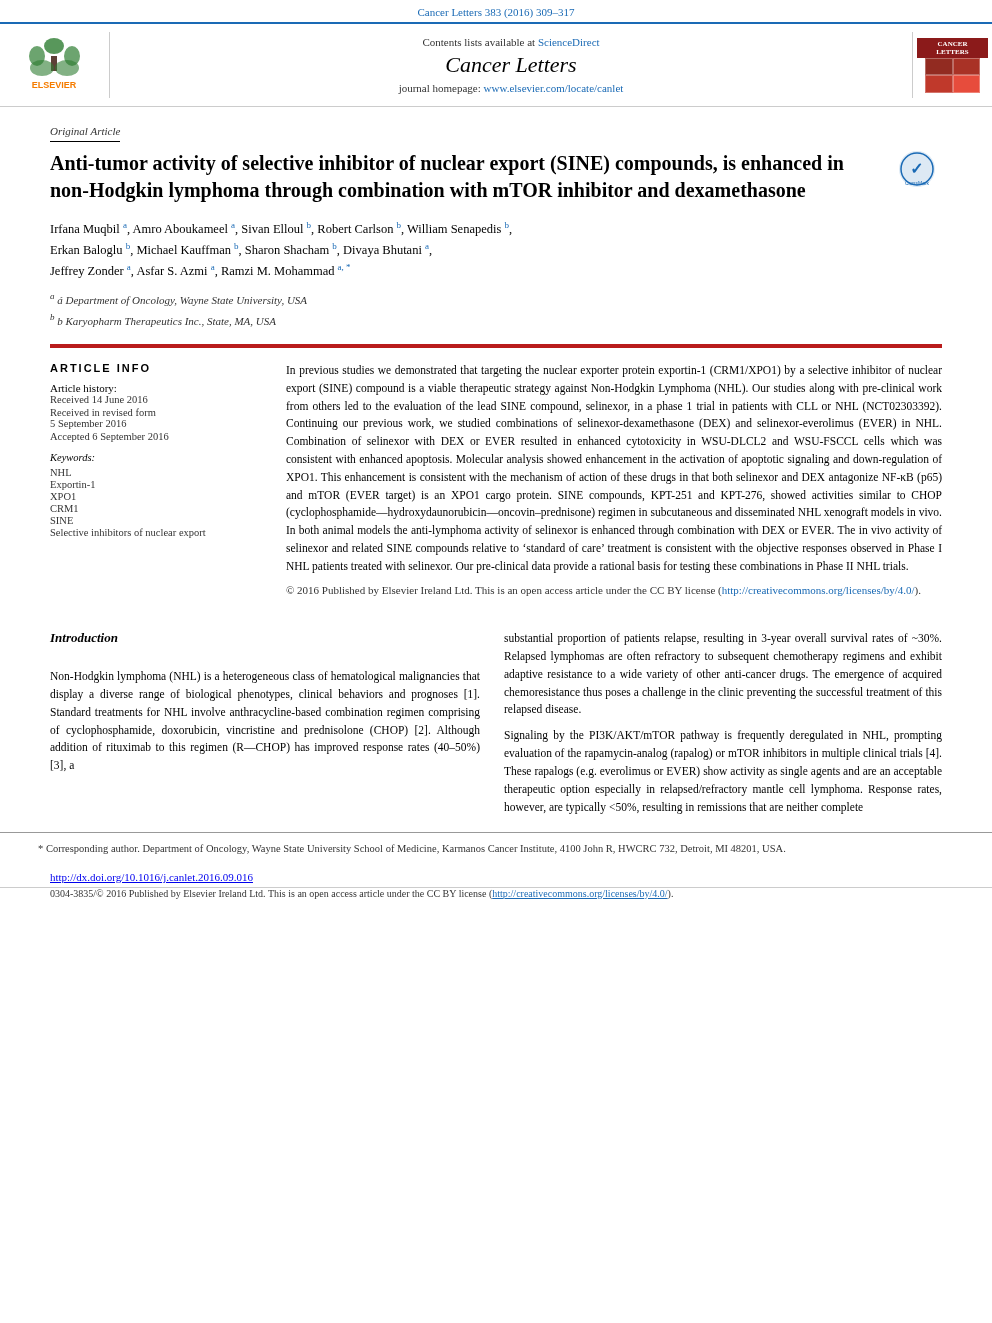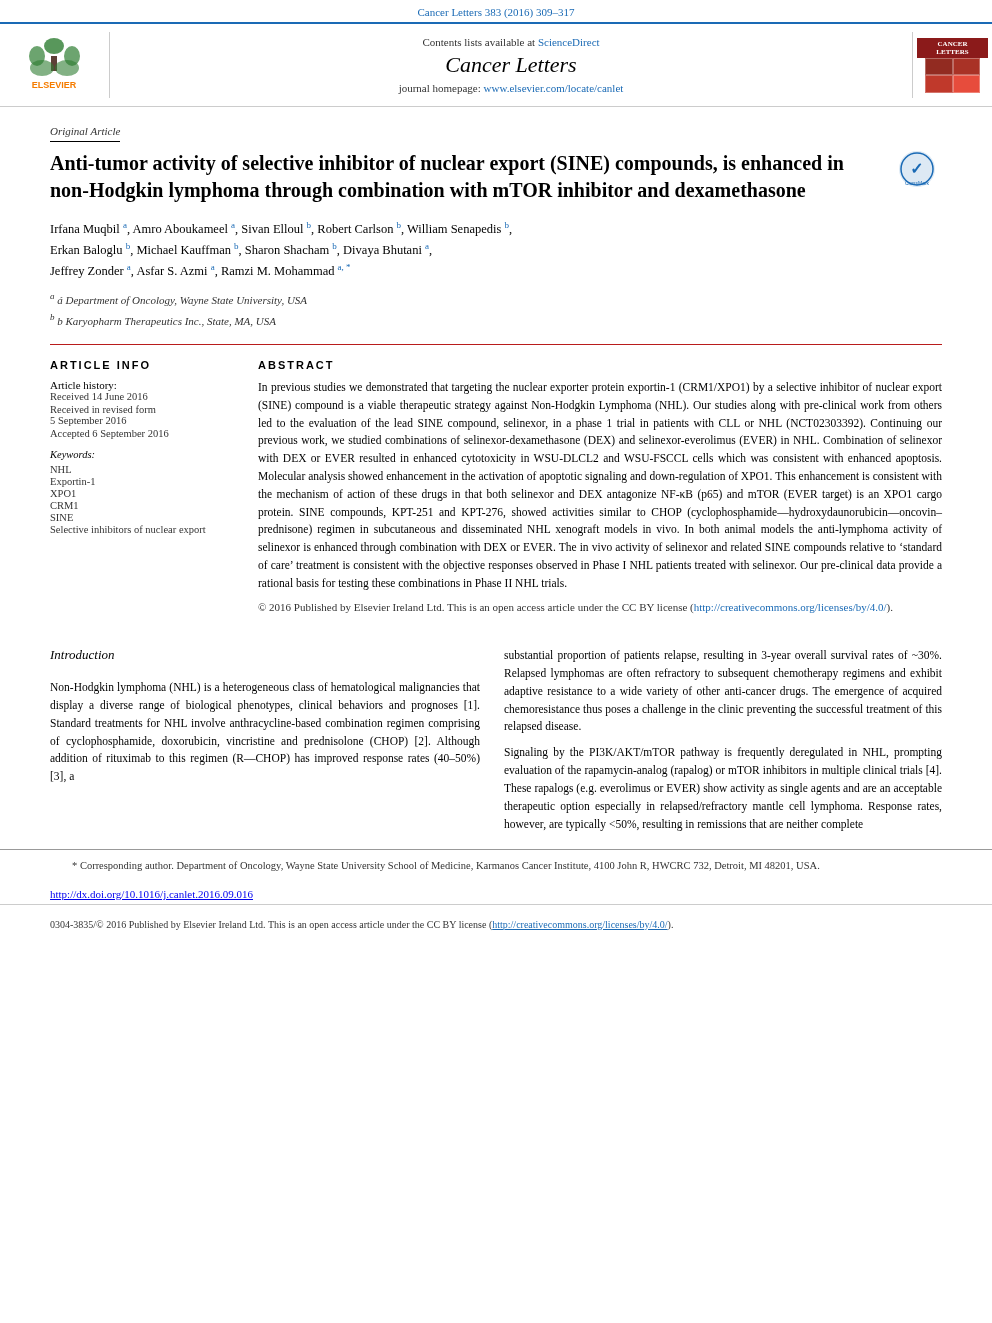--- a/index.html
+++ b/index.html
@@ -168,22 +168,22 @@
       color: #333;
       margin-bottom: 14px;
       line-height: 1.6;
     }
     .affiliations sup {
       font-size: 9px;
     }
 
     .two-col {
       display: flex;
-      gap: 8px;
-      border-top: 1px solid #b91c1c;
+      gap: 36px;
+      border-top: 4px solid #b91c1c;
       padding-top: 14px;
       margin-bottom: 16px;
     }
     .article-info-col {
       width: 200px;
       flex-shrink: 0;
       font-size: 11px;
     }
     .article-info-col h3 {
       font-size: 11px;
@@ -255,55 +255,55 @@
     .left-col {
       width: 430px;
       flex-shrink: 0;
     }
     .right-col {
       flex: 1;
     }
 
     .section-heading {
       font-size: 13px;
-      font-weight: normal;
+      font-weight: bold;
       font-style: italic;
-      margin-bottom: 16px;
+      margin-bottom: 22px;
       color: #000;
     }
     .body-text {
       font-size: 11.5px;
       line-height: 1.55;
       text-align: justify;
       color: #000;
       margin-bottom: 8px;
     }
 
     .footnote-section {
       border-top: 1px solid #999;
-      padding: 8px 72px;
+      padding: 8px 38px;
       margin-top: 8px;
     }
     .footnote-text {
       font-size: 10.5px;
       line-height: 1.5;
       color: #333;
     }
     .footnote-text a {
       color: #1a6ab5;
       text-decoration: none;
     }
 
     .doi-line {
       padding: 6px 50px 4px;
       font-size: 11px;
       color: #1a6ab5;
     }
     .copyright-line {
-      padding: 14px 50px 8px;
+      padding: 0 50px 8px;
       font-size: 10px;
       color: #333;
       border-top: 1px solid #ccc;
     }
     .copyright-line a {
       color: #1a6ab5;
     }
   </style>
 </head>
 <body>
@@ -400,21 +400,20 @@
       <div class="keywords-label">Keywords:</div>
       <div class="keyword-item">NHL</div>
       <div class="keyword-item">Exportin-1</div>
       <div class="keyword-item">XPO1</div>
       <div class="keyword-item">CRM1</div>
       <div class="keyword-item">SINE</div>
       <div class="keyword-item">Selective inhibitors of nuclear export</div>
     </div>
 
     <div class="abstract-col">
-      <h3>ABSTRACT</h3>
       <div class="abstract-text">
         <p>In previous studies we demonstrated that targeting the nuclear exporter protein exportin-1 (CRM1/XPO1) by a selective inhibitor of nuclear export (SINE) compound is a viable therapeutic strategy against Non-Hodgkin Lymphoma (NHL). Our studies along with pre-clinical work from others led to the evaluation of the lead SINE compound, selinexor, in a phase 1 trial in patients with CLL or NHL (NCT02303392). Continuing our previous work, we studied combinations of selinexor-dexamethasone (DEX) and selinexor-everolimus (EVER) in NHL. Combination of selinexor with DEX or EVER resulted in enhanced cytotoxicity in WSU-DLCL2 and WSU-FSCCL cells which was consistent with enhanced apoptosis. Molecular analysis showed enhancement in the activation of apoptotic signaling and down-regulation of XPO1. This enhancement is consistent with the mechanism of action of these drugs in that both selinexor and DEX antagonize NF-κB (p65) and mTOR (EVER target) is an XPO1 cargo protein. SINE compounds, KPT-251 and KPT-276, showed activities similar to CHOP (cyclophosphamide—hydroxydaunorubicin—oncovin–prednisone) regimen in subcutaneous and disseminated NHL xenograft models in vivo. In both animal models the anti-lymphoma activity of selinexor is enhanced through combination with DEX or EVER. The in vivo activity of selinexor and related SINE compounds relative to ‘standard of care’ treatment is consistent with the objective responses observed in Phase I NHL patients treated with selinexor. Our pre-clinical data provide a rational basis for testing these combinations in Phase II NHL trials.</p>
       </div>
       <div class="abstract-footer">
         <span>© 2016 Published by Elsevier Ireland Ltd. This is an open access article under the CC BY license (</span><a href="#">http://creativecommons.org/licenses/by/4.0/</a><span>).</span>
       </div>
     </div>
   </div>
 </div>
 

